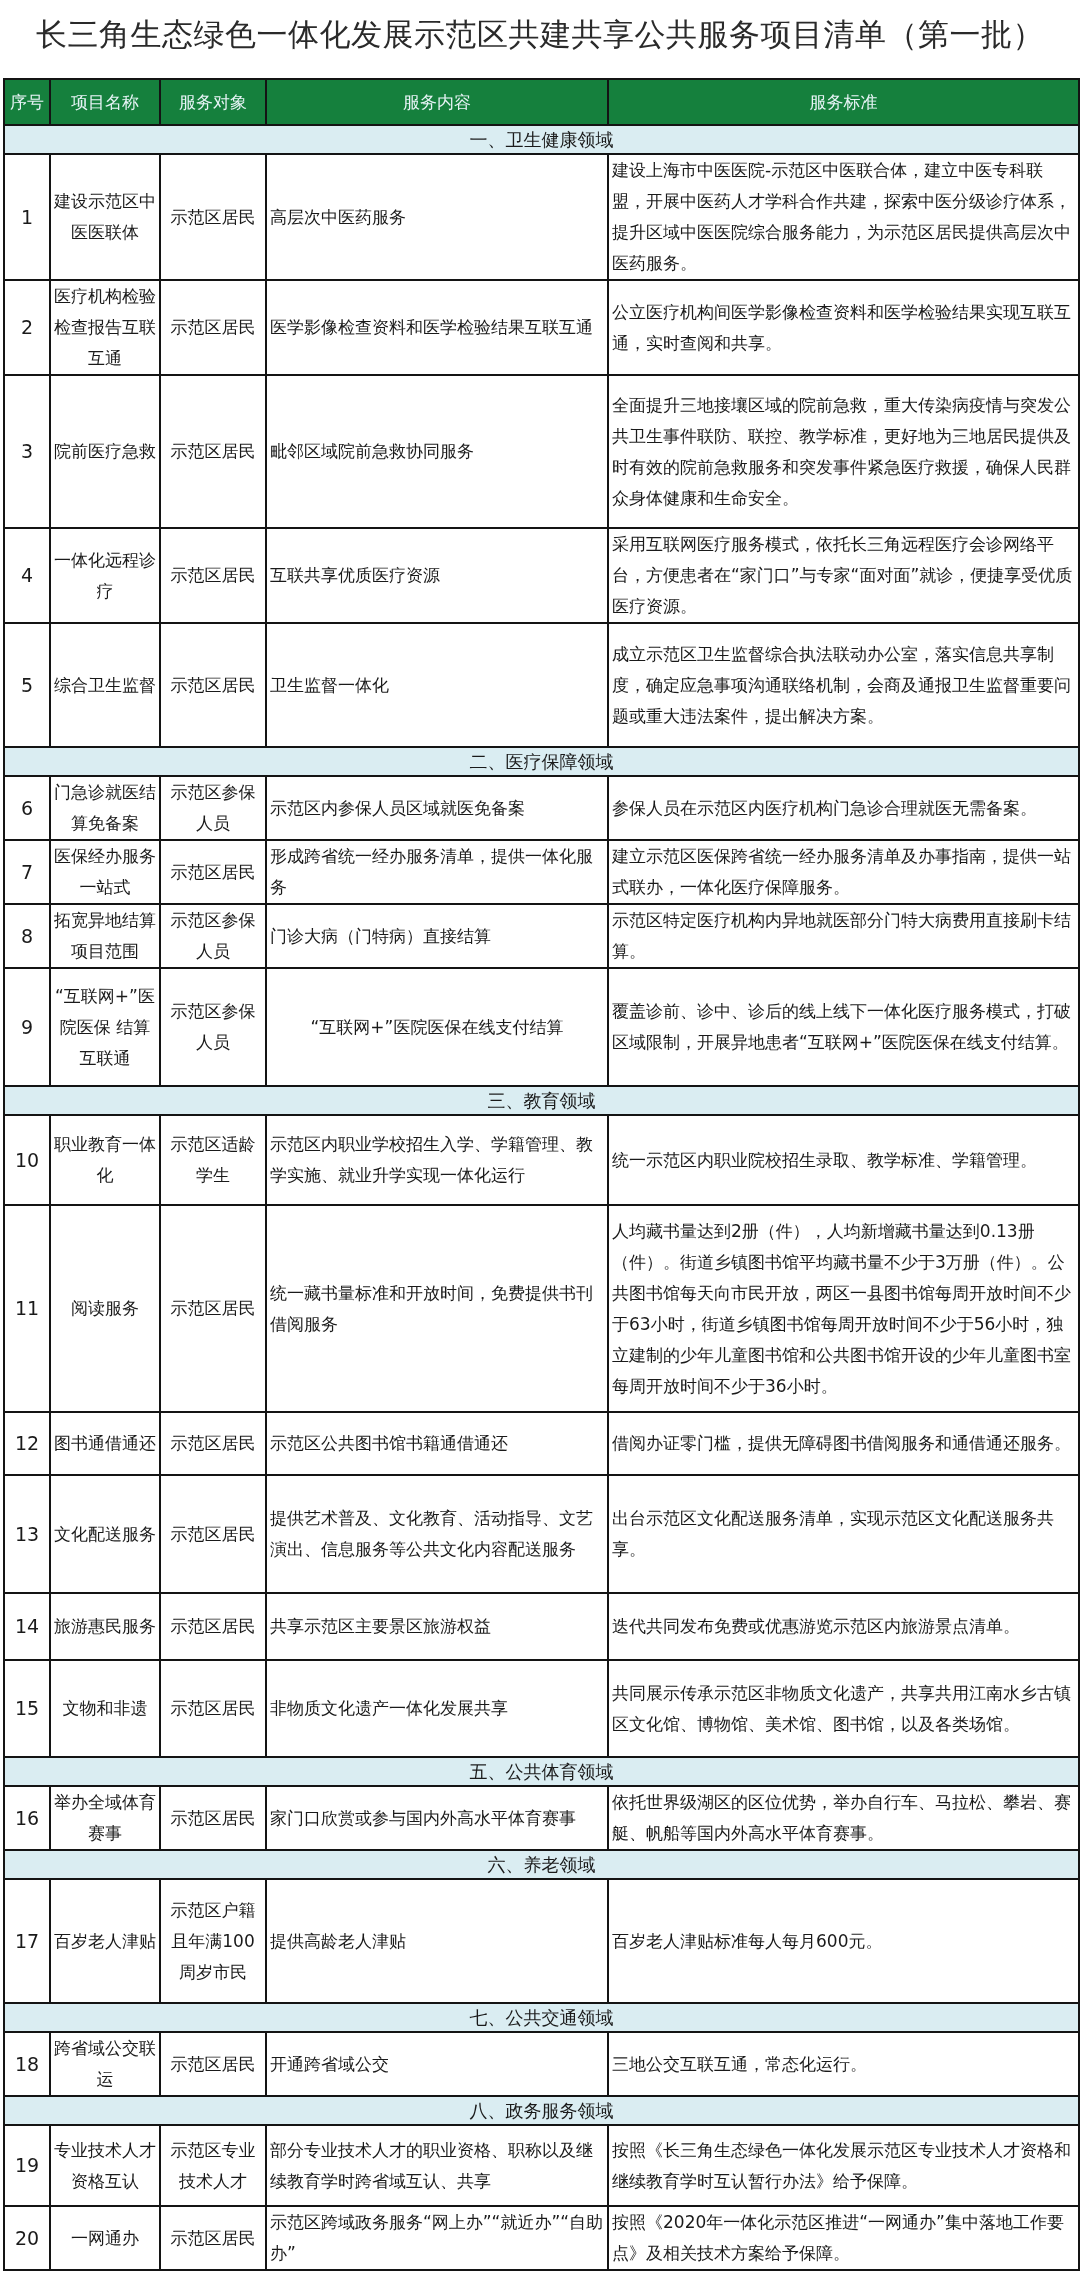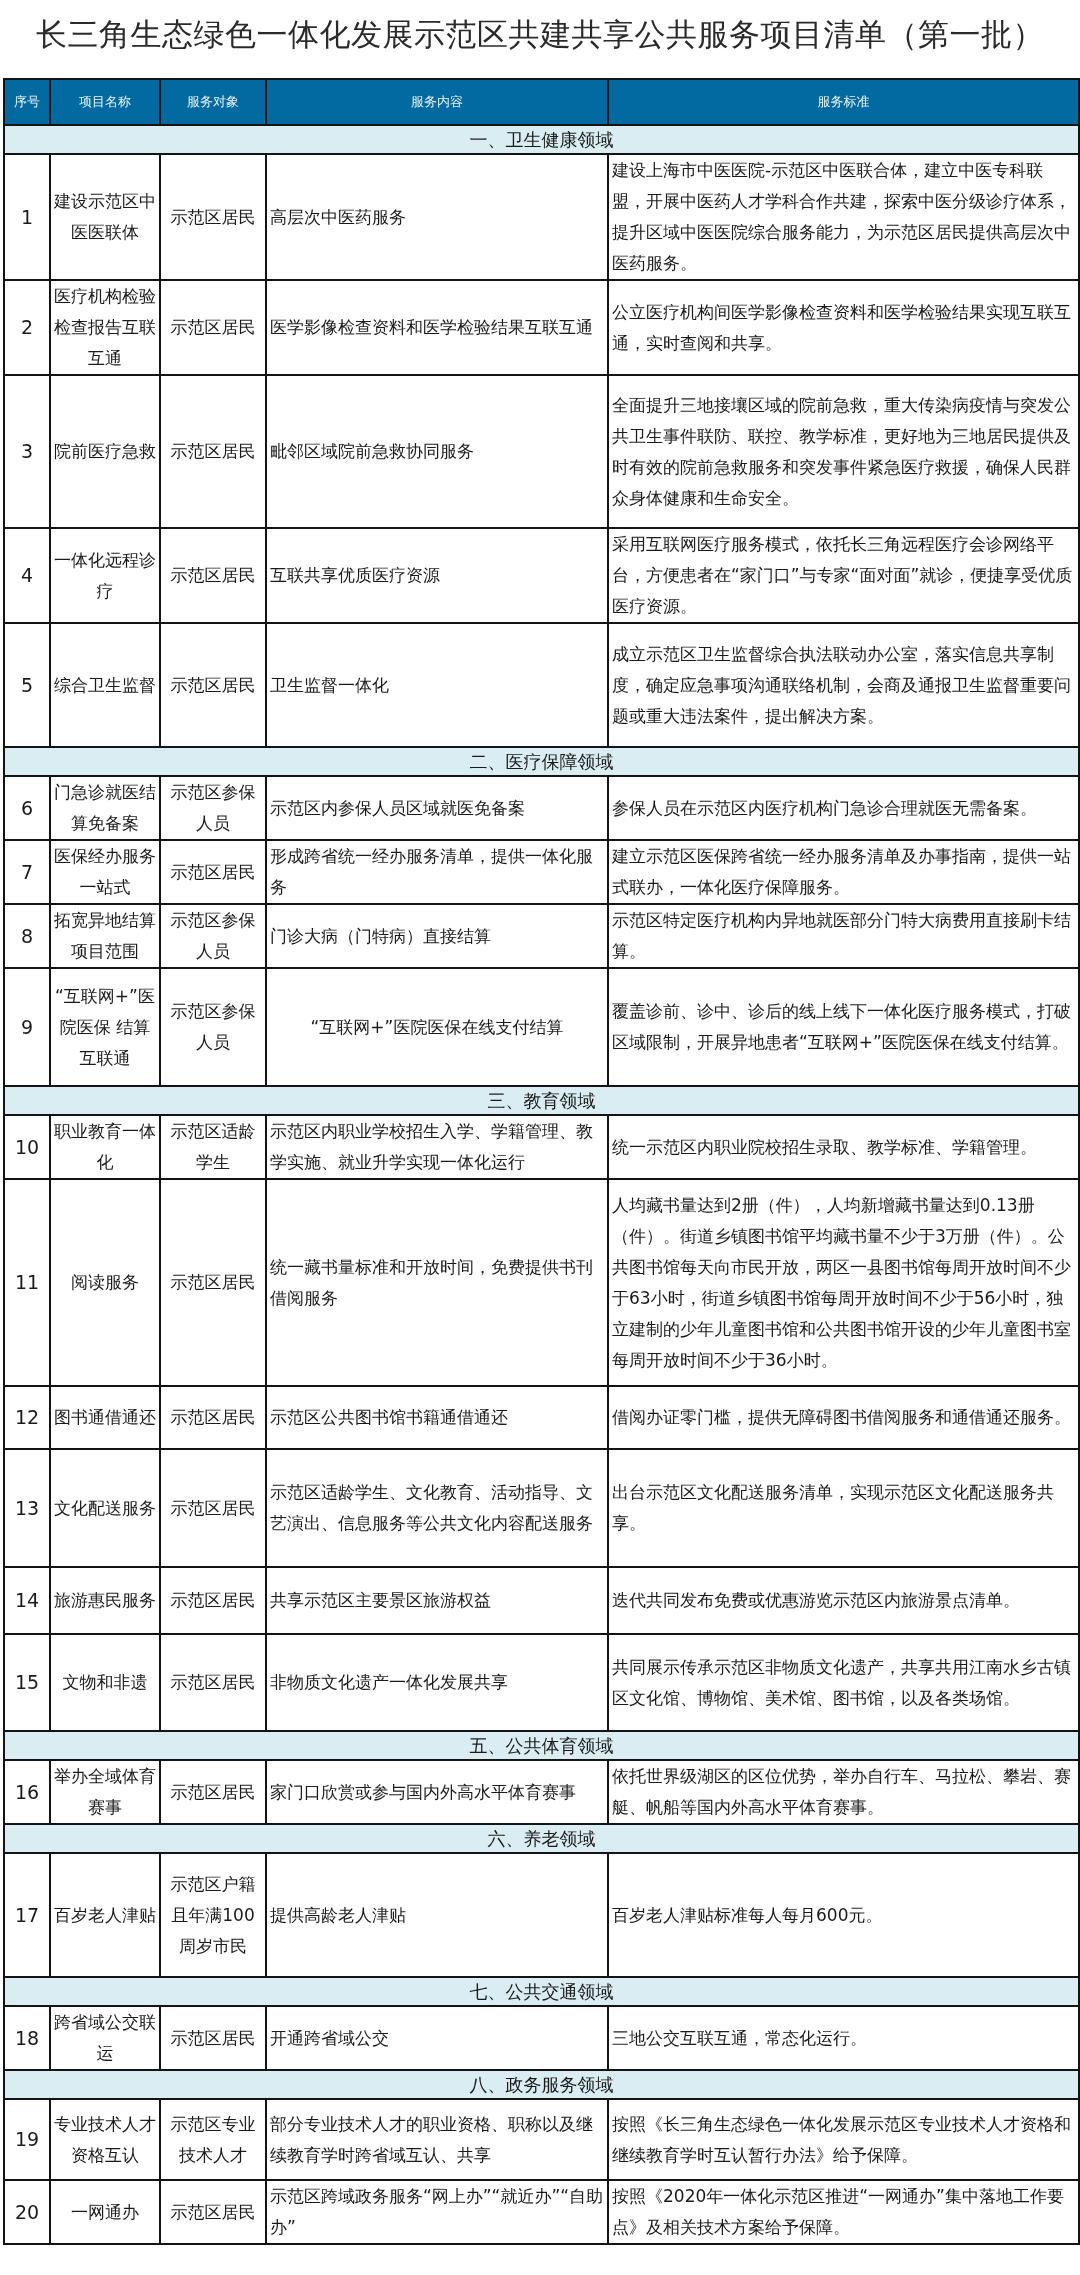--- a/index.html
+++ b/index.html
@@ -3,21 +3,21 @@
 <meta charset="utf-8">
 <style>
   html, body { margin: 0; padding: 0; background: #ffffff; }
   body { width: 1080px; height: 2275px; position: relative; overflow: hidden;
          font-family: "DejaVu Sans", "Liberation Sans", sans-serif; color: #1a1a1a; }
   .title { position: absolute; left: 0; top: 14px; width: 1080px; text-align: center;
            font-size: 31px; letter-spacing: 0.5px; color: #2a2a2a; line-height: 40px; }
   table.grid { position: absolute; left: 3px; top: 78px; width: 1075px;
                border-collapse: collapse; table-layout: fixed; }
   table.grid td, table.grid th { border: 2px solid #141414; padding: 0 3px; box-sizing: border-box; }
-  th { background: #0369a1; color: #e8f4f7; font-weight: normal; font-size: 13px;
+  th { background: #15803d; color: #e8f4f7; font-weight: normal; font-size: 17px;
        height: 46px; text-align: center; }
   td { font-size: 17px; line-height: 31px; vertical-align: middle; background: #ffffff; }
   td.no { text-align: center; font-size: 19px; padding: 0; }
   td.name, td.target { text-align: center; padding: 0 2px; }
   td.content { text-align: left; }
   td.standard { text-align: left; }
   tr.section td { background: #daedf2; text-align: center; font-size: 18px; height: 23px; line-height: 27px; }
 </style>
 </head>
 <body>
@@ -107,21 +107,21 @@
       <tr style="height: 118px;">
         <td class="no">9</td>
         <td class="name">“互联网+”医院医保 结算互联通</td>
         <td class="target">示范区参保人员</td>
         <td class="content" style="text-align: center;">“互联网+”医院医保在线支付结算</td>
         <td class="standard">覆盖诊前、诊中、诊后的线上线下一体化医疗服务模式，打破区域限制，开展异地患者“互联网+”医院医保在线支付结算。</td>
       </tr>
       <tr class="section">
         <td colspan="5">三、教育领域</td>
       </tr>
-      <tr style="height: 64px;">
+      <tr style="height: 90px;">
         <td class="no">10</td>
         <td class="name">职业教育一体化</td>
         <td class="target">示范区适龄学生</td>
         <td class="content">示范区内职业学校招生入学、学籍管理、教学实施、就业升学实现一体化运行</td>
         <td class="standard">统一示范区内职业院校招生录取、教学标准、学籍管理。</td>
       </tr>
       <tr style="height: 207px;">
         <td class="no">11</td>
         <td class="name">阅读服务</td>
         <td class="target">示范区居民</td>
@@ -132,21 +132,21 @@
         <td class="no">12</td>
         <td class="name">图书通借通还</td>
         <td class="target">示范区居民</td>
         <td class="content">示范区公共图书馆书籍通借通还</td>
         <td class="standard">借阅办证零门槛，提供无障碍图书借阅服务和通借通还服务。</td>
       </tr>
       <tr style="height: 118px;">
         <td class="no">13</td>
         <td class="name">文化配送服务</td>
         <td class="target">示范区居民</td>
-        <td class="content">示范区适龄学生、文化教育、活动指导、文艺演出、信息服务等公共文化内容配送服务</td>
+        <td class="content">提供艺术普及、文化教育、活动指导、文艺演出、信息服务等公共文化内容配送服务</td>
         <td class="standard">出台示范区文化配送服务清单，实现示范区文化配送服务共享。</td>
       </tr>
       <tr style="height: 67px;">
         <td class="no">14</td>
         <td class="name">旅游惠民服务</td>
         <td class="target">示范区居民</td>
         <td class="content">共享示范区主要景区旅游权益</td>
         <td class="standard">迭代共同发布免费或优惠游览示范区内旅游景点清单。</td>
       </tr>
       <tr style="height: 97px;">

